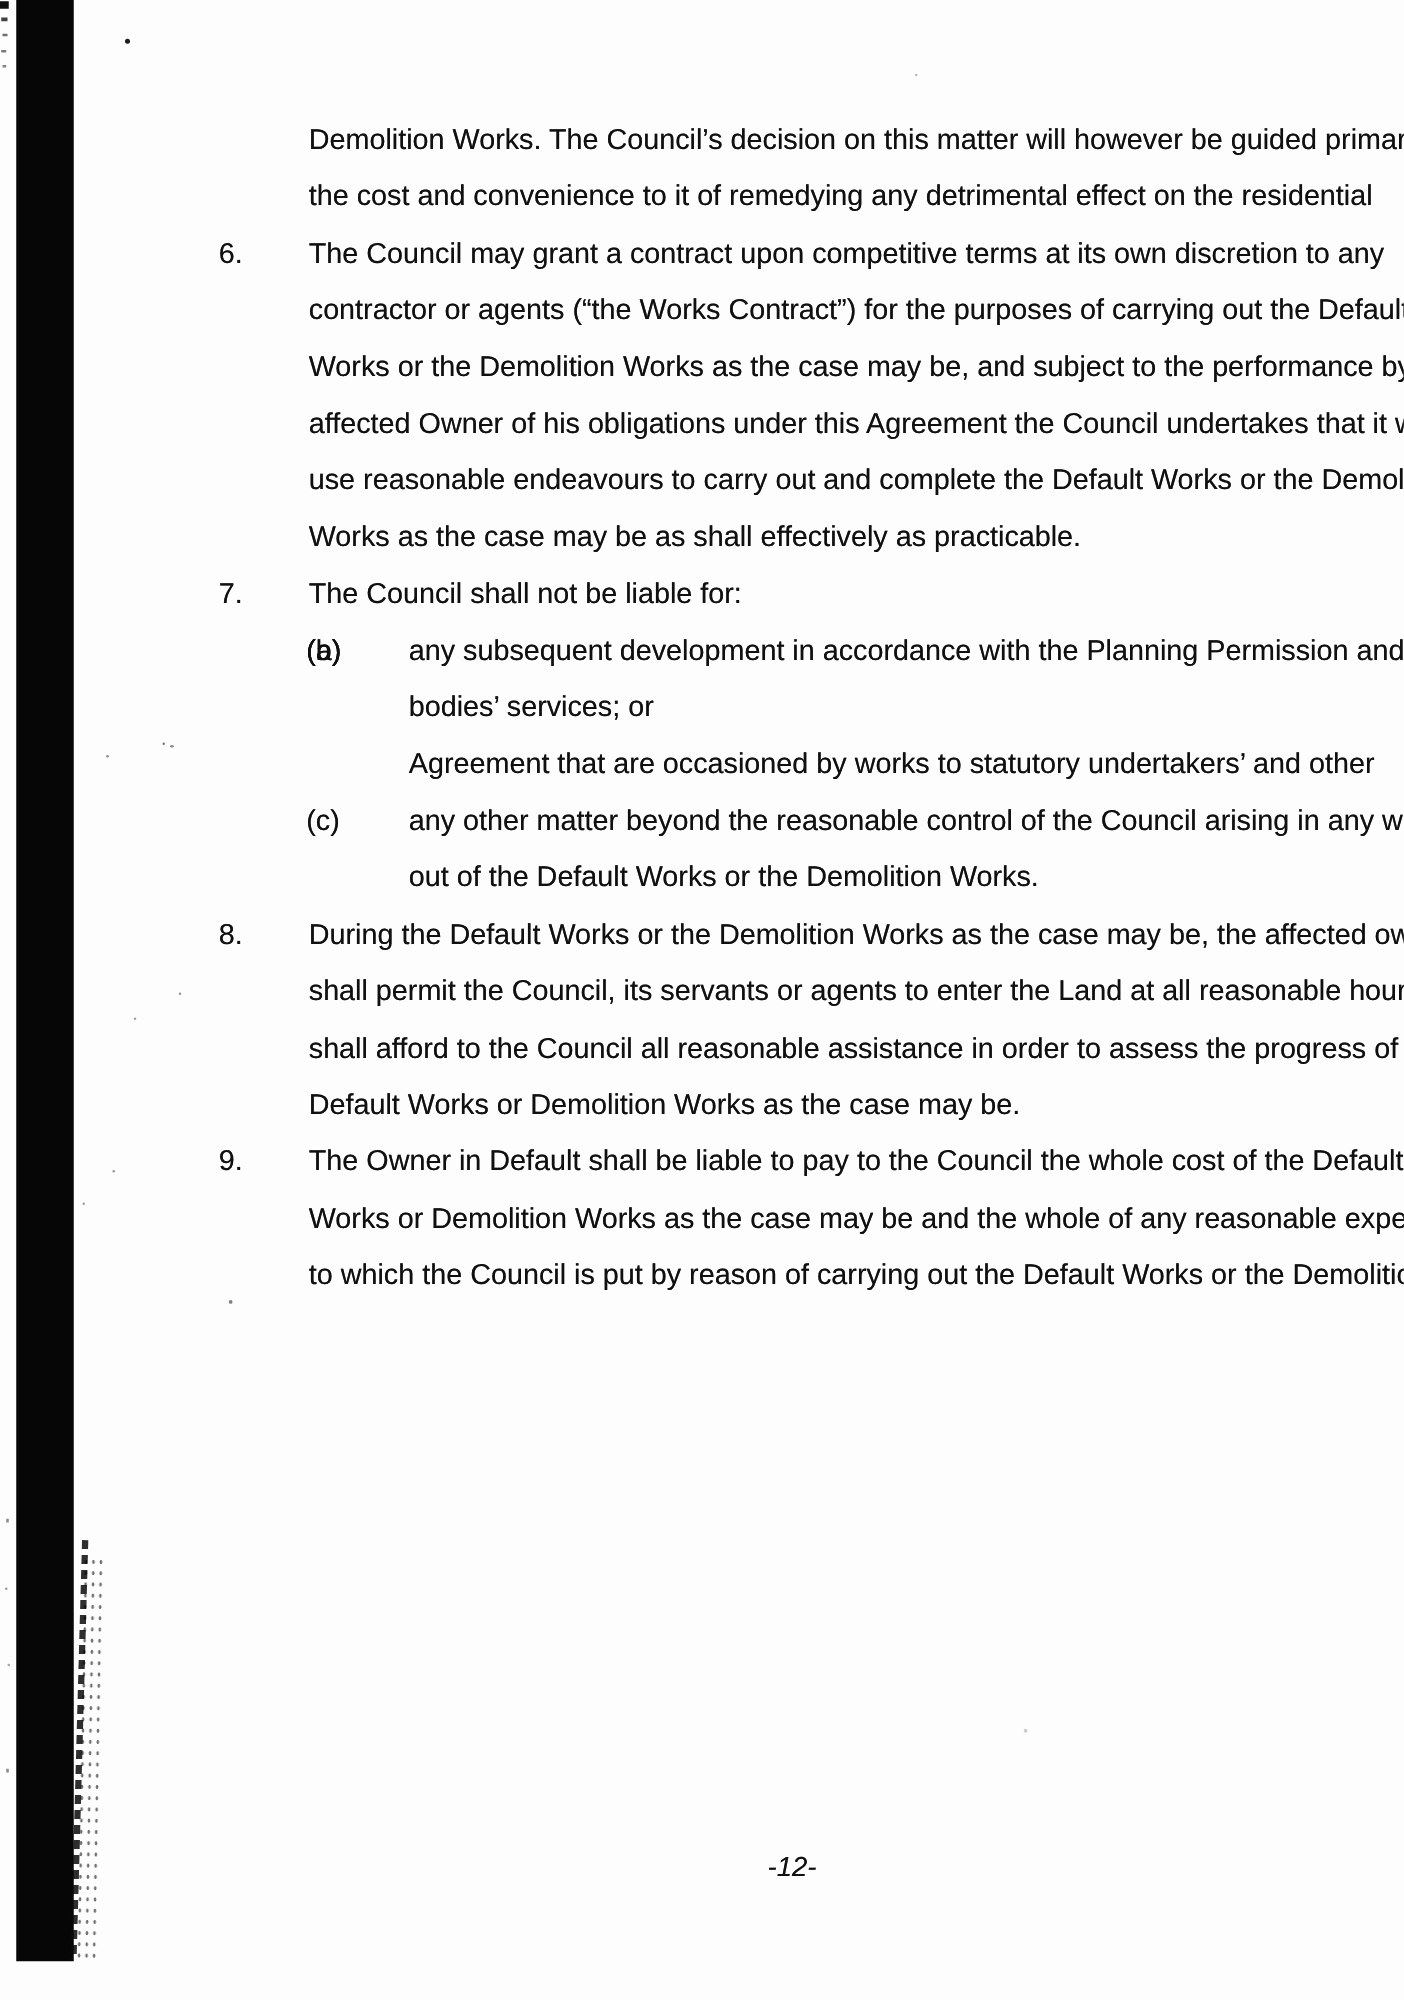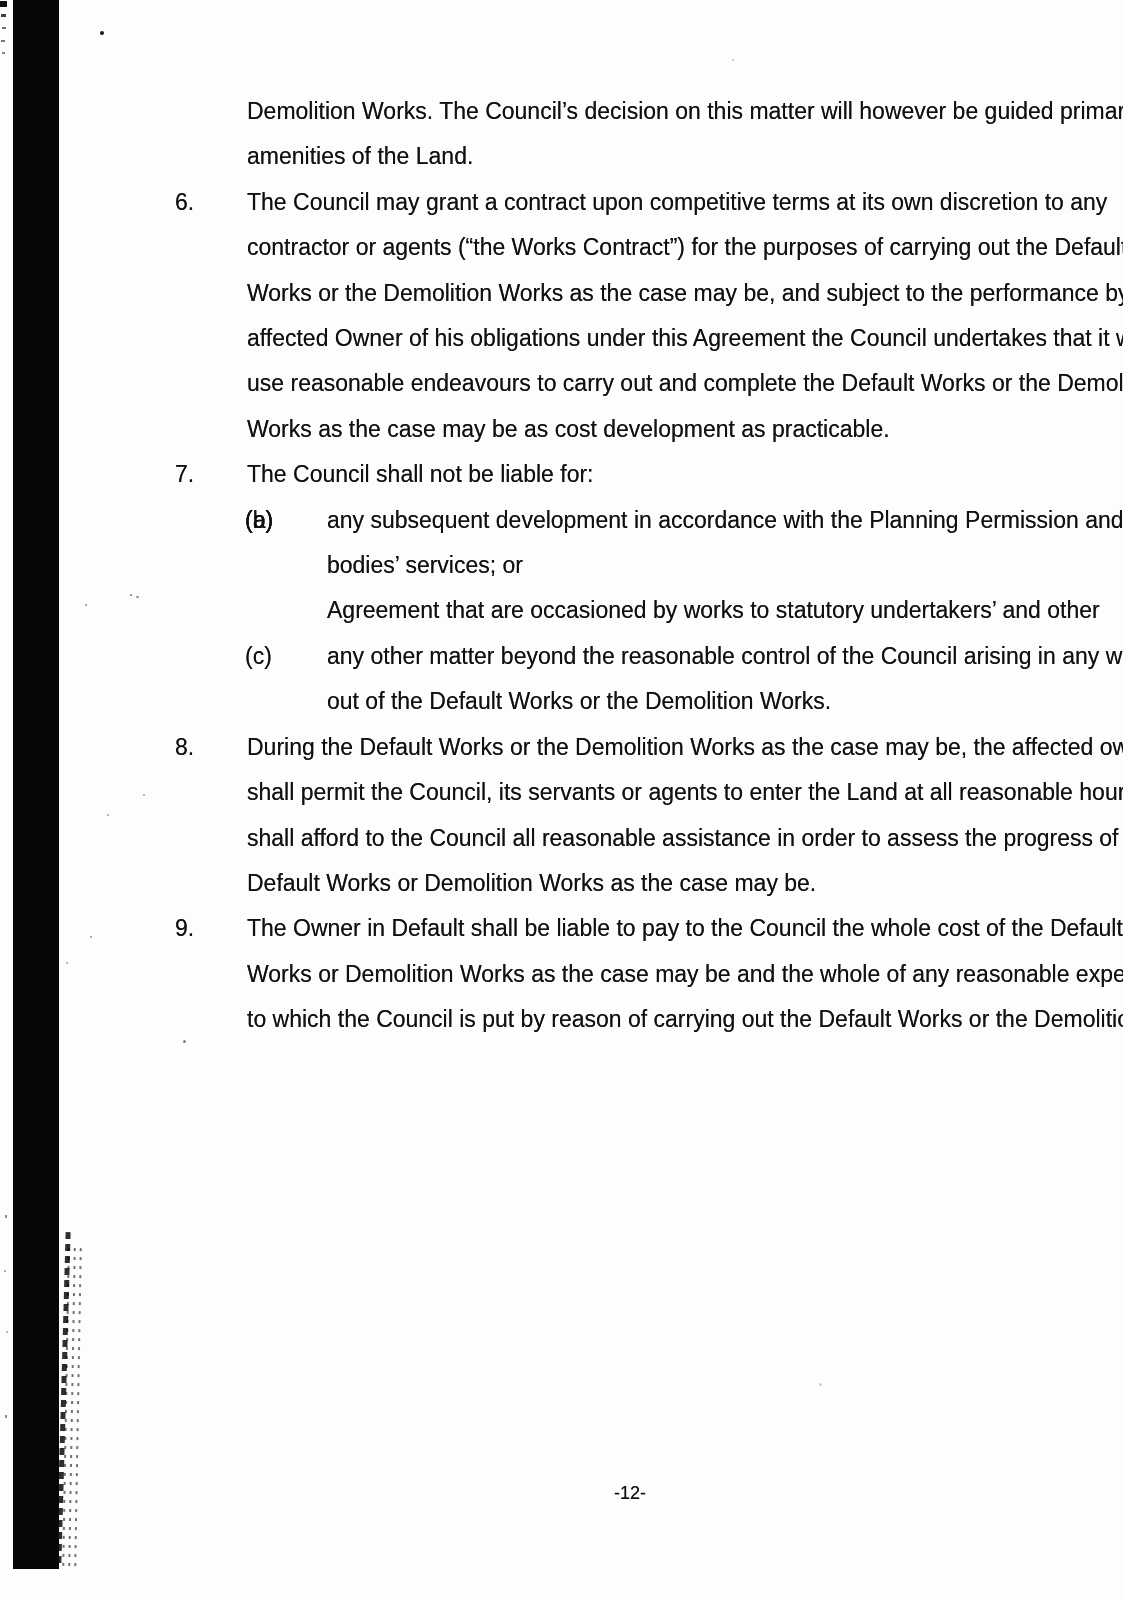--- a/index.html
+++ b/index.html
@@ -87,24 +87,25 @@
     left: 70px;
     top: 0;
   }
   .line {
     white-space: nowrap;
   }
   .page-num {
     position: absolute;
     top: 1471px;
     left: 614px;
-    font-size: 18px;
+    font-size: 22px;
     line-height: 45px;
     color: #101010;
     text-shadow: 0 0 0.5px rgba(0,0,0,0.65);
+    font-style: italic;
   }
 </style>
 </head>
 <body>
 
 <div class="page">
 
   <div class="scan-bar"></div>
   <div class="scan-bar-streak"></div>
   <div class="scan-bar-speckles"></div>
@@ -128,30 +129,30 @@
     <div class="speck" style="left:819px; top:1383px; width:3px; height:3px; opacity:.22;"></div>
     <div class="speck" style="left:5px; top:1215px; width:2px; height:3px; opacity:.5; border-radius:0;"></div>
     <div class="speck" style="left:4px; top:1270px; width:2px; height:2px; opacity:.45;"></div>
     <div class="speck" style="left:6px; top:1331px; width:2px; height:2px; opacity:.4;"></div>
     <div class="speck" style="left:5px; top:1415px; width:2px; height:3px; opacity:.5; border-radius:0;"></div>
   </div>
 
   <div class="doc">
       <div class="block para">
         <div class="line">Demolition Works. The Council’s decision on this matter will however be guided primarily by</div>
-        <div class="line">amenities of the Land.</div>
+        <div class="line">the cost and convenience to it of remedying any detrimental effect on the residential</div>
       </div>
       <div class="block numbered">
         <span class="num">6.</span>
         <div class="line">The Council may grant a contract upon competitive terms at its own discretion to any</div>
         <div class="line">contractor or agents (“the Works Contract”) for the purposes of carrying out the Default</div>
         <div class="line">Works or the Demolition Works as the case may be, and subject to the performance by the</div>
         <div class="line">affected Owner of his obligations under this Agreement the Council undertakes that it will</div>
         <div class="line">use reasonable endeavours to carry out and complete the Default Works or the Demolition</div>
-        <div class="line">Works as the case may be as cost development as practicable.</div>
+        <div class="line">Works as the case may be as shall effectively as practicable.</div>
       </div>
       <div class="block numbered">
         <span class="num">7.</span>
         <div class="line">The Council shall not be liable for:</div>
       </div>
       <div class="block sub">
         <span class="sublabel">(a)</span>
       </div>
       <div class="block sub">
         <span class="sublabel">(b)</span>

